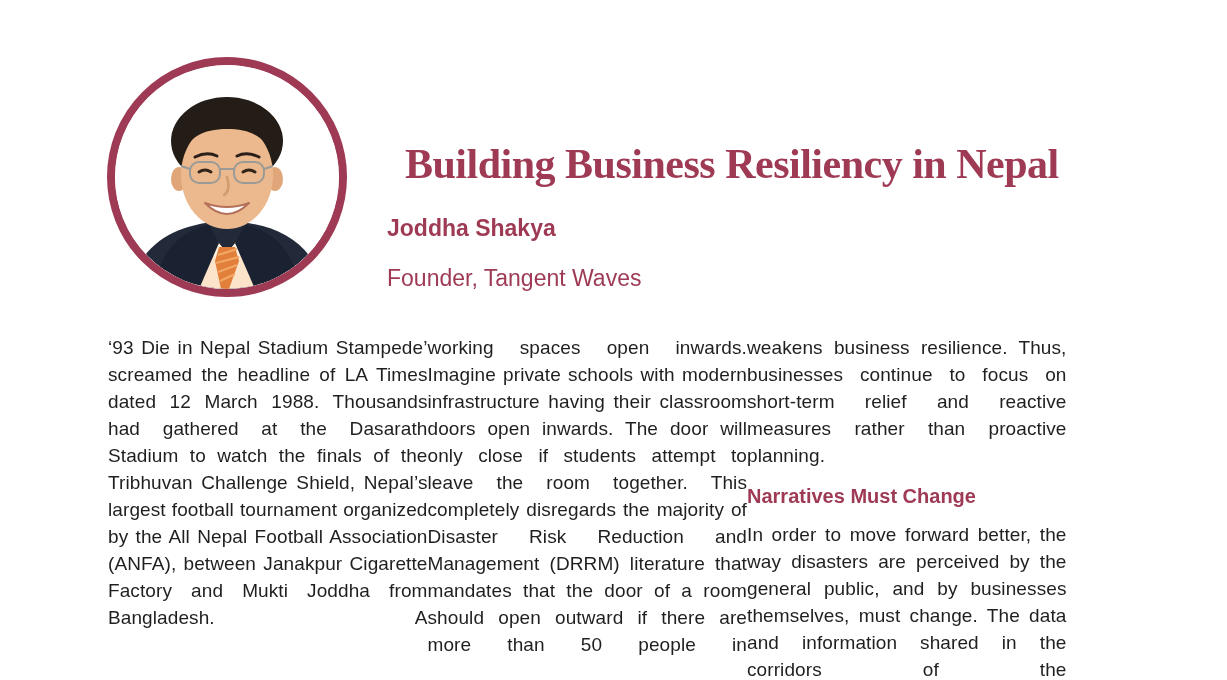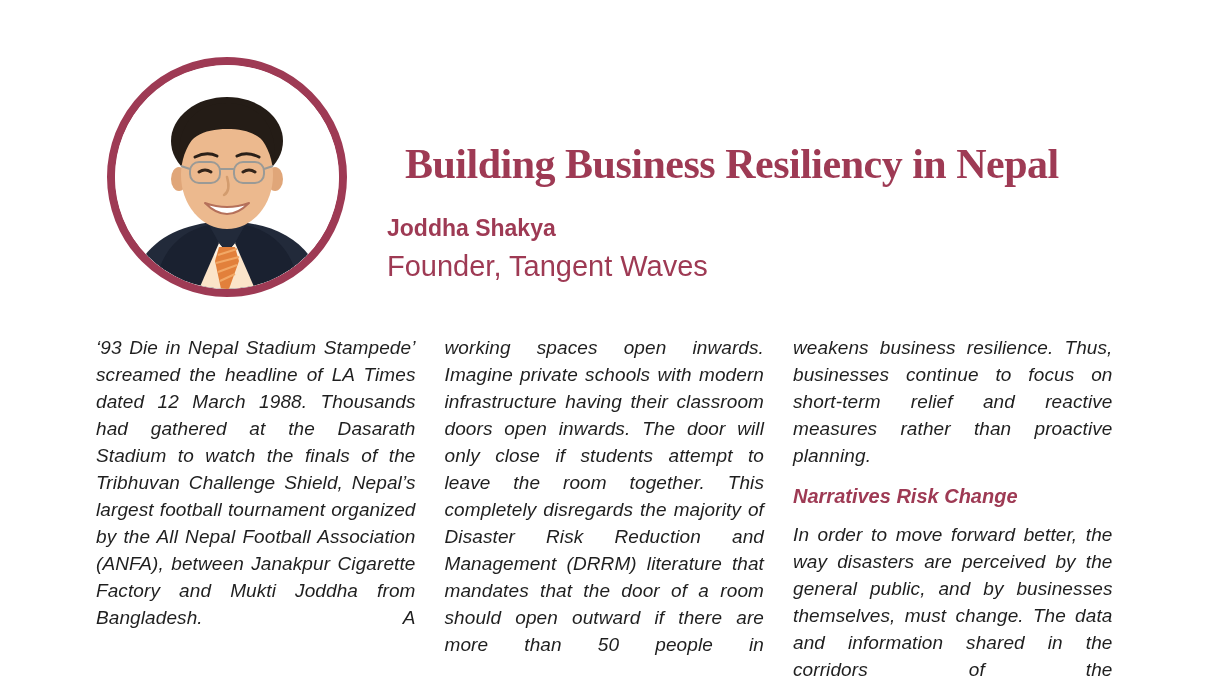--- a/index.html
+++ b/index.html
@@ -31,32 +31,31 @@
     white-space: nowrap;
     color: var(--accent);
     margin-left: 18px;
   }
   .author-name {
     margin-top: 28px;
     font-size: 23px; font-weight: 700; line-height: 26px;
     color: var(--accent);
   }
   .author-role {
-    margin-top: 12px;
-    font-size: 29px; font-weight: 400; line-height: 26px;
+    margin-top: 24px;
+    font-size: 23px; font-weight: 400; line-height: 26px;
     color: var(--accent);
   }
 
   
   .columns {
-    position: absolute; left: 96px; top: 334px;
+    position: absolute; left: 108px; top: 334px;
     width: 1017px; height: 346px;
-    display: flex; gap: 29px;
+    display: flex; 
     overflow: hidden;
-    font-style: italic;
   }
   .column { width: 319.5px; flex: 0 0 auto; }
   .col-para {
     font-size: 19px; line-height: 27px;
     color: var(--body-text);
     text-align: justify;
     letter-spacing: 0.1px;
   }
   .col-para.justify-last { text-align-last: justify; }
   .col-heading {
@@ -129,18 +128,18 @@
 
   <div class="columns">
       <div class="column">
         <p class="col-para justify-last">‘93 Die in Nepal Stadium Stampede’ screamed the headline of LA Times dated 12 March 1988. Thousands had gathered at the Dasarath Stadium to watch the finals of the Tribhuvan Challenge Shield, Nepal’s largest football tournament organized by the All Nepal Football Association (ANFA), between Janakpur Cigarette Factory and Mukti Joddha from Bangladesh. A</p>
       </div>
       <div class="column">
         <p class="col-para justify-last">working spaces open inwards. Imagine private schools with modern infrastructure having their classroom doors open inwards. The door will only close if students attempt to leave the room together. This completely disregards the majority of Disaster Risk Reduction and Management (DRRM) literature that mandates that the door of a room should open outward if there are more than 50 people in</p>
       </div>
       <div class="column">
         <p class="col-para">weakens business resilience. Thus, businesses continue to focus on short-term relief and reactive measures rather than proactive planning.</p>
-        <h3 class="col-heading">Narratives Risk Change</h3>
+        <h3 class="col-heading">Narratives Must Change</h3>
         <p class="col-para justify-last">In order to move forward better, the way disasters are perceived by the general public, and by businesses themselves, must change. The data and information shared in the corridors of the</p>
       </div>
     </div>
 
 </div>
 
 </body></html>

